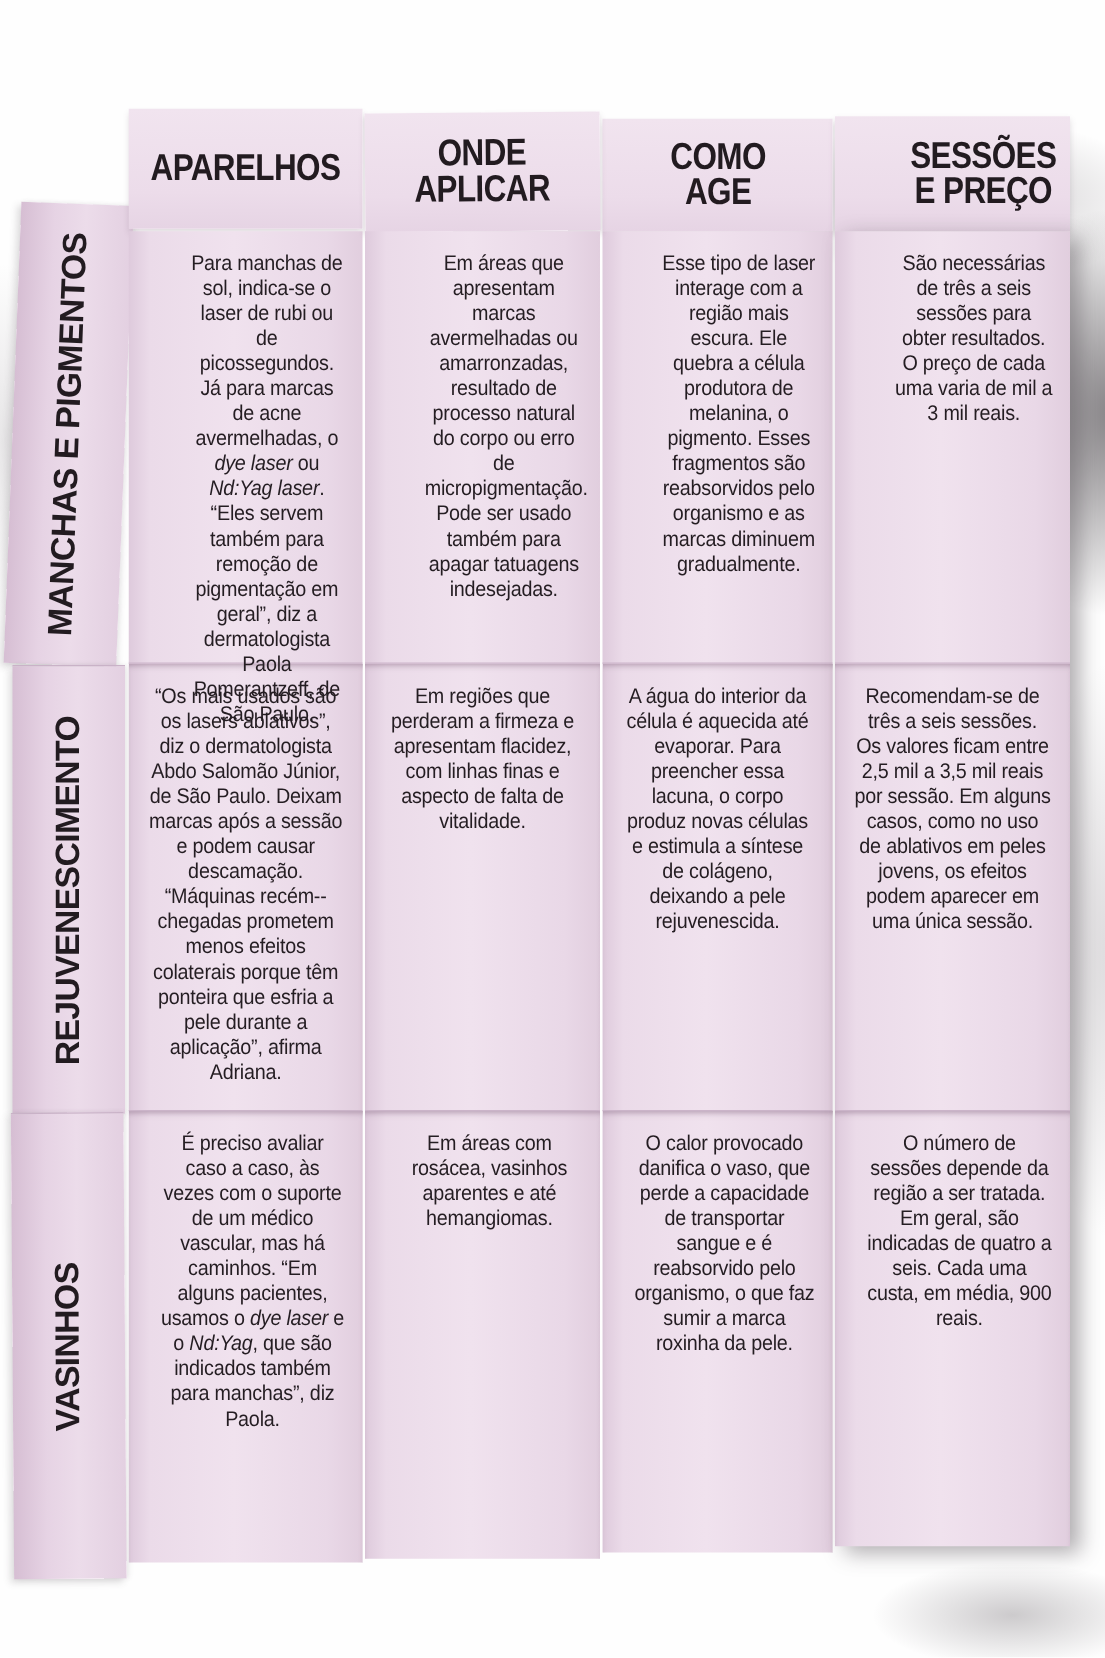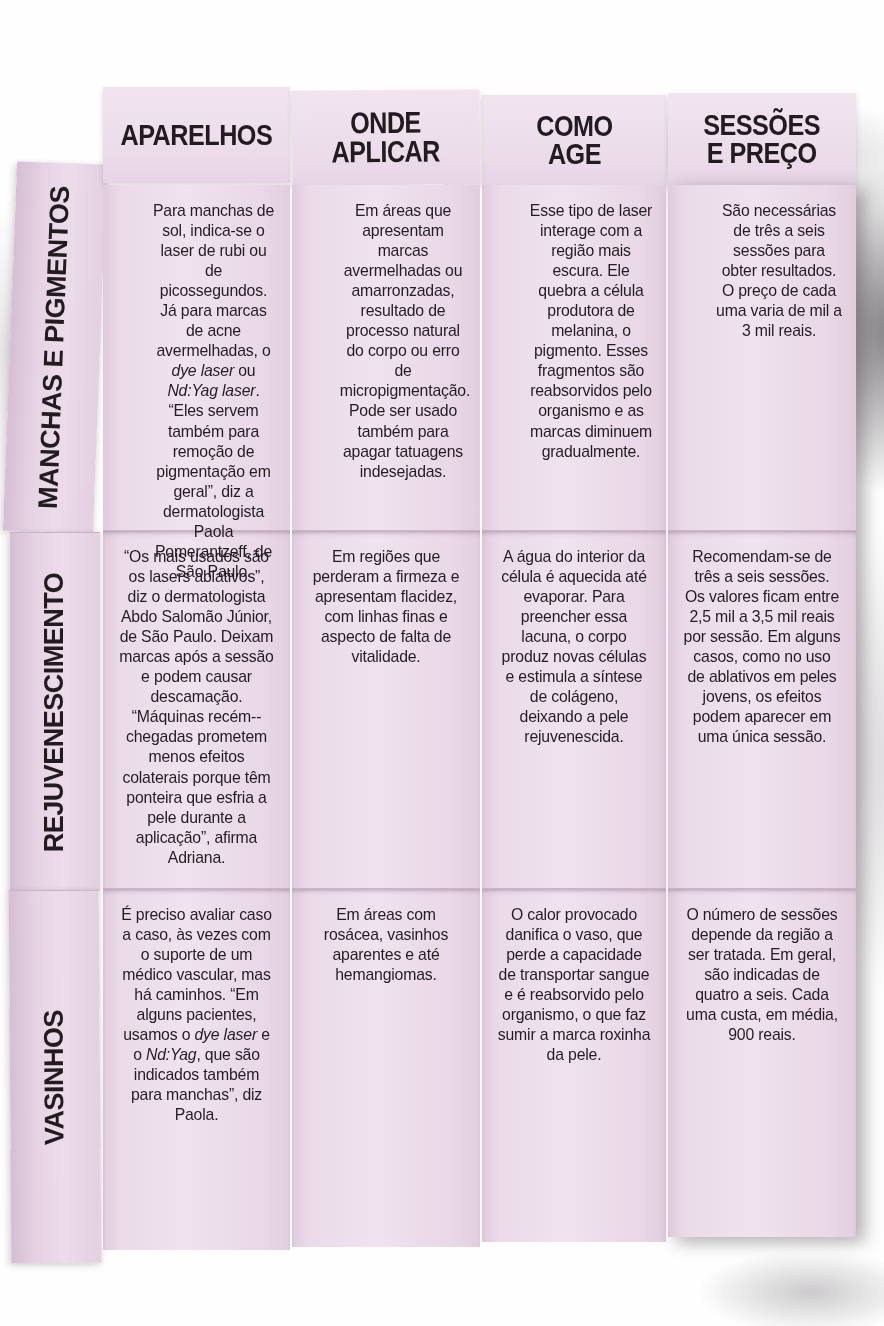--- a/index.html
+++ b/index.html
@@ -36,34 +36,34 @@
   #col-3{left:668px;width:188px;height:1152px;}
   .tab{
     position:absolute;left:0;right:0;
     display:flex;align-items:center;justify-content:center;text-align:center;
     background:linear-gradient(180deg,#f1e4ef 0%,#ecdcea 70%,#e6d4e4 100%);
     box-shadow:0 3px 5px rgba(110,85,105,.22);
   }
   #col-0 .tab{top:2px;height:96px;text-align:right;}
   #col-1 .tab{top:5px;height:95px;transform:rotate(-.5deg);}
   #col-2 .tab{top:10px;height:90px;}
-  #col-3 .tab{top:8px;height:92px;}
+  #col-3 .tab{top:8px;height:92px;justify-content:flex-end;}
   .htext{font-weight:bold;font-size:30px;line-height:.95;color:#221b20;
     letter-spacing:-.6px;transform:scaleX(.84);}
   .htext span{display:block;}
   .body{
     position:absolute;top:100px;left:0;right:0;bottom:0;
     display:flex;flex-direction:column;
     background:linear-gradient(90deg,#decadc 0%,#ebdbe9 9%,#f0e2ee 45%,#e9d8e7 85%,#e1cede 100%);
   }
   #col-3 .body{box-shadow:8px 5px 16px rgba(60,52,60,.40);}
   .cell{box-sizing:border-box;padding:16px 9px 0;color:#241d22;}
   .cell.r0{height:345px;margin-left:34px;}
   .cell.r1{height:358px;}
-  .cell.r2{flex:1;}
+  .cell.r2{flex:1;padding-left:20px;}
   .cell + .cell{
     border-top:1px solid #cbb4c9;
     box-shadow:inset 0 4px 5px -3px rgba(120,90,115,.55);
   }
   .txt{
     font-size:17px;line-height:1.18;letter-spacing:-.2px;font-weight:500;
     text-align:center;transform:scaleX(.93);transform-origin:50% 0;
   }
   .txt i{font-style:italic;}
 </style>

